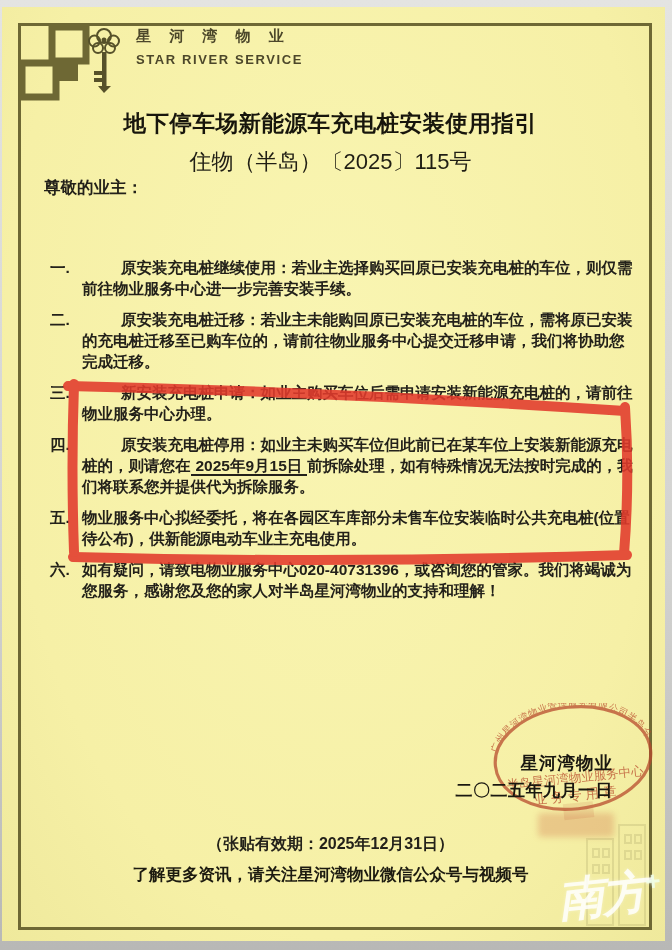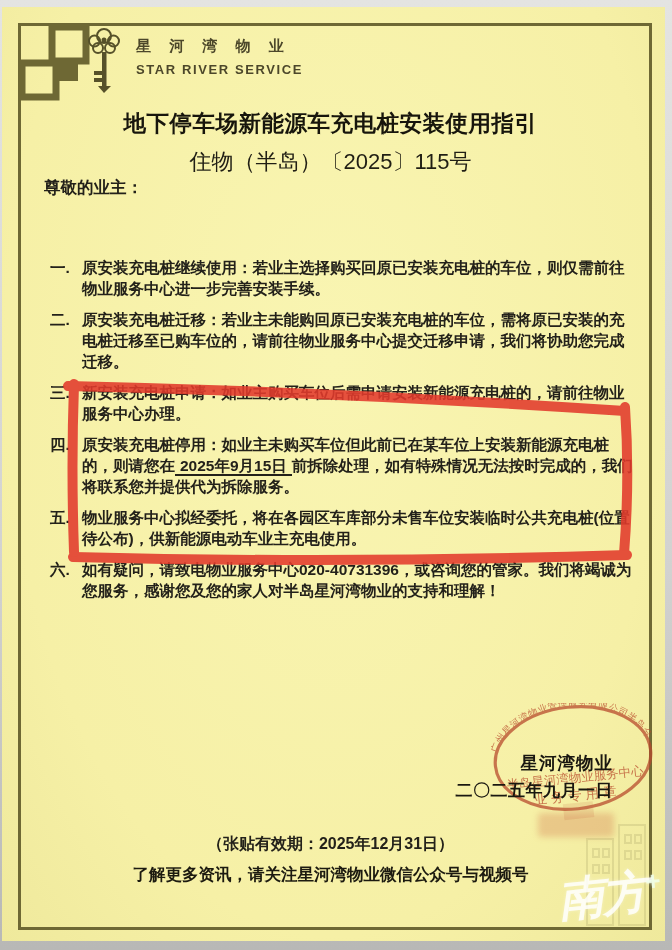--- a/index.html
+++ b/index.html
@@ -13,36 +13,36 @@
     position:absolute;left:2px;top:7px;width:663px;height:934px;
     background:radial-gradient(ellipse at 50% 38%,#f9f5b2 0%,#f6f0a6 70%,#efe99c 100%);
     color:#23211a;
   }
   .inner-border{
     position:absolute;left:16px;top:16px;right:13px;bottom:11px;
     border:3.5px solid #6e6834;pointer-events:none;
   }
   .ornament{position:absolute;left:6px;top:6px;}
   .hdr{position:absolute;left:84px;top:20px;display:flex;align-items:flex-start;}
-  .brand{margin-left:14px;padding-top:10px;color:#4c472a;}
+  .brand{margin-left:14px;color:#4c472a;}
   .brand-cn{font-size:15px;letter-spacing:7px;font-weight:600;}
   .brand-en{font-size:13px;letter-spacing:1.6px;margin-top:6px;font-weight:700;}
   .title{position:absolute;left:0;right:6px;top:101px;text-align:center;
          font-size:22.5px;font-weight:800;color:#17150c;letter-spacing:0.5px;}
   .docno{position:absolute;left:0;right:6px;top:140px;text-align:center;
          font-size:22px;color:#201e14;font-weight:400;}
   .salutation{position:absolute;left:42px;top:170px;font-size:16.5px;font-weight:800;}
   .intro{position:absolute;left:36px;right:34px;top:197px;font-size:15.5px;
          line-height:21px;text-indent:2em;font-weight:600;}
   .items{position:absolute;left:48px;right:30px;top:250px;}
   .item{display:flex;margin-bottom:10px;font-size:15.5px;line-height:21px;}
   .num{width:32px;flex:0 0 32px;font-weight:700;}
   .num.plain{font-weight:600;}
   .txt{flex:1;font-weight:600;}
-  .lead{font-weight:800;}
+  .lead{font-weight:800;margin-left:39px;}
   .date{font-weight:800;border-bottom:2px solid #23211a;padding:0 5px;}
   .signature{position:absolute;right:52px;top:708px;text-align:right;z-index:6;}
   .sig-org{font-size:17.5px;font-weight:700;letter-spacing:1px;color:#191710;margin-top:36px;}
   .sig-date{font-size:17px;font-weight:700;margin-top:4px;letter-spacing:0.5px;color:#191710;}
   .stamp{position:absolute;left:466px;top:696px;z-index:5;opacity:0.9;}
   .redbox{position:absolute;left:0;top:0;z-index:30;pointer-events:none;}
   .validity{position:absolute;left:0;right:6px;top:827px;text-align:center;
             font-size:16px;font-weight:600;}
   .footer-line{position:absolute;left:0;right:6px;top:857px;text-align:center;
             font-size:16.5px;font-weight:700;color:#1c1a10;}

